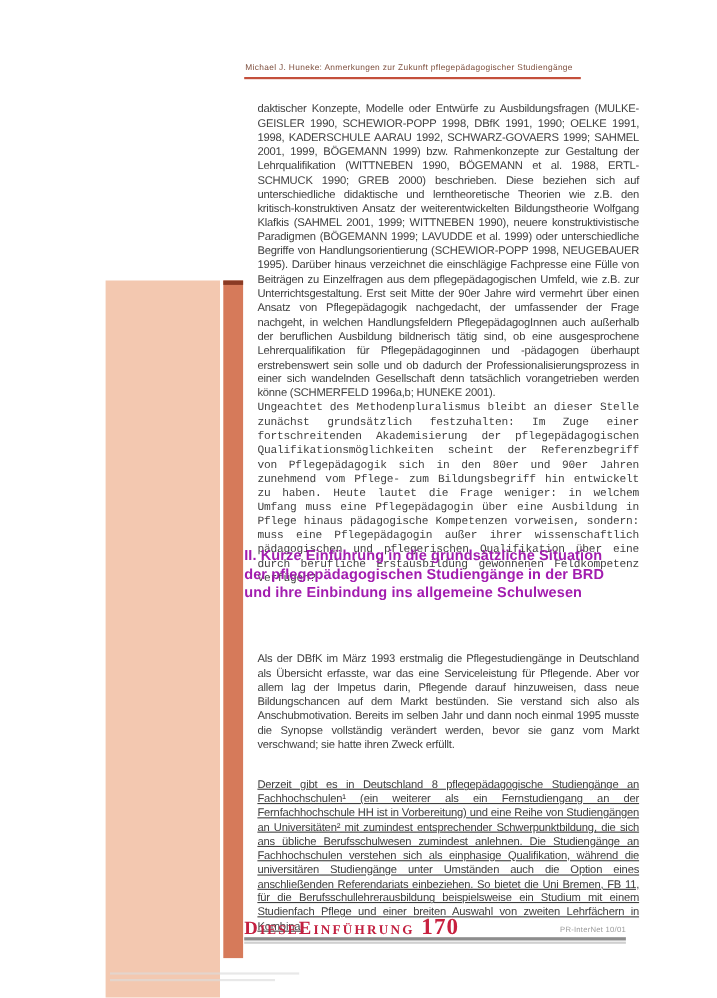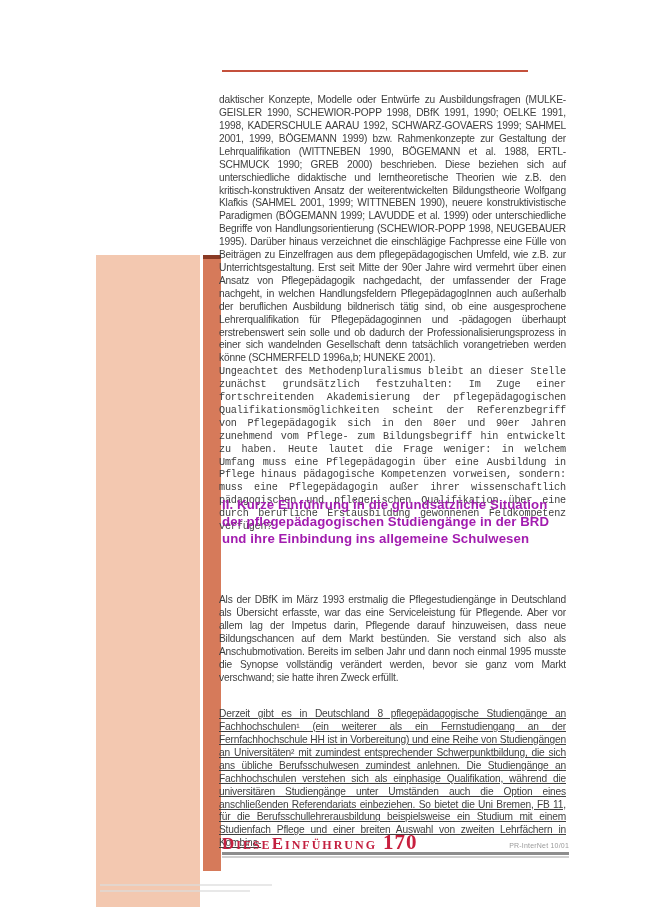--- a/index.html
+++ b/index.html
@@ -29,21 +29,21 @@
   .running-title{
     position:absolute;left:223px;top:57px;width:330px;
     font-size:7.6px;letter-spacing:.3px;color:#7e4f3e;
   }
   .running-rule{
     position:absolute;left:222px;top:70px;width:306px;height:2px;background:#c4503c;
   }
 
   
   .para{
-    position:absolute;left:219px;width:347px;
+    position:absolute;left:234px;width:347px;
     font-size:10.2px;line-height:12.9px;letter-spacing:-.18px;
     color:#3f3f3f;text-align:justify;
   }
   .p1{top:84px;}
   .p2{top:356px;font-family:Liberation Mono, monospace;}
   .p3{top:584px;}
   .p4{top:698px;text-decoration:underline;}
 
   .section-heading{
     position:absolute;left:222px;top:496px;width:340px;
@@ -77,20 +77,21 @@
 
 <div class="page">
 
   <div class="accent-panel"></div>
   <div class="accent-strip">
     <div class="cap"></div>
   </div>
   <div class="scan-line" style="left:100px;top:884px;width:172px;"></div>
   <div class="scan-line" style="left:100px;top:890px;width:150px;"></div>
 
+  <div class="running-title">Michael J. Huneke: Anmerkungen zur Zukunft pflegepädagogischer Studiengänge</div>
   <div class="running-rule"></div>
 
   <p class="para p1">daktischer Konzepte, Modelle oder Entwürfe zu Ausbildungsfragen (MULKE-GEISLER 1990, SCHEWIOR-POPP 1998, DBfK 1991, 1990; OELKE 1991, 1998, KADERSCHULE AARAU 1992, SCHWARZ-GOVAERS 1999; SAHMEL 2001, 1999, BÖGEMANN 1999) bzw. Rahmenkonzepte zur Gestaltung der Lehrqualifikation (WITTNEBEN 1990, BÖGEMANN et al. 1988, ERTL-SCHMUCK 1990; GREB 2000) beschrieben. Diese beziehen sich auf unterschiedliche didaktische und lerntheoretische Theorien wie z.B. den kritisch-konstruktiven Ansatz der weiterentwickelten Bildungstheorie Wolfgang Klafkis (SAHMEL 2001, 1999; WITTNEBEN 1990), neuere konstruktivistische Paradigmen (BÖGEMANN 1999; LAVUDDE et al. 1999) oder unterschiedliche Begriffe von Handlungsorientierung (SCHEWIOR-POPP 1998, NEUGEBAUER 1995). Darüber hinaus verzeichnet die einschlägige Fachpresse eine Fülle von Beiträgen zu Einzelfragen aus dem pflegepädagogischen Umfeld, wie z.B. zur Unterrichtsgestaltung. Erst seit Mitte der 90er Jahre wird vermehrt über einen Ansatz von Pflegepädagogik nachgedacht, der umfassender der Frage nachgeht, in welchen Handlungsfeldern PflegepädagogInnen auch außerhalb der beruflichen Ausbildung bildnerisch tätig sind, ob eine ausgesprochene Lehrerqualifikation für Pflegepädagoginnen und -pädagogen überhaupt erstrebenswert sein solle und ob dadurch der Professionalisierungsprozess in einer sich wandelnden Gesellschaft denn tatsächlich vorangetrieben werden könne (SCHMERFELD 1996a,b; HUNEKE 2001).</p>
 
   <p class="para p2">Ungeachtet des Methodenpluralismus bleibt an dieser Stelle zunächst grundsätzlich festzuhalten: Im Zuge einer fortschreitenden Akademisierung der pflegepädagogischen Qualifikationsmöglichkeiten scheint der Referenzbegriff von Pflegepädagogik sich in den 80er und 90er Jahren zunehmend vom Pflege- zum Bildungsbegriff hin entwickelt zu haben. Heute lautet die Frage weniger: in welchem Umfang muss eine Pflegepädagogin über eine Ausbildung in Pflege hinaus pädagogische Kompetenzen vorweisen, sondern: muss eine Pflegepädagogin außer ihrer wissenschaftlich pädagogischen und pflegerischen Qualifikation über eine durch berufliche Erstausbildung gewonnenen Feldkompetenz verfügen?</p>
 
   <h2 class="section-heading" style="margin:0;">II. Kurze Einführung in die grundsätzliche Situation der pflegepädagogischen Studiengänge in der BRD und ihre Einbindung ins allgemeine Schulwesen</h2>
 
   <p class="para p3">Als der DBfK im März 1993 erstmalig die Pflegestudiengänge in Deutschland als Übersicht erfasste, war das eine Serviceleistung für Pflegende. Aber vor allem lag der Impetus darin, Pflegende darauf hinzuweisen, dass neue Bildungschancen auf dem Markt bestünden. Sie verstand sich also als Anschubmotivation. Bereits im selben Jahr und dann noch einmal 1995 musste die Synopse vollständig verändert werden, bevor sie ganz vom Markt verschwand; sie hatte ihren Zweck erfüllt.</p>
 

